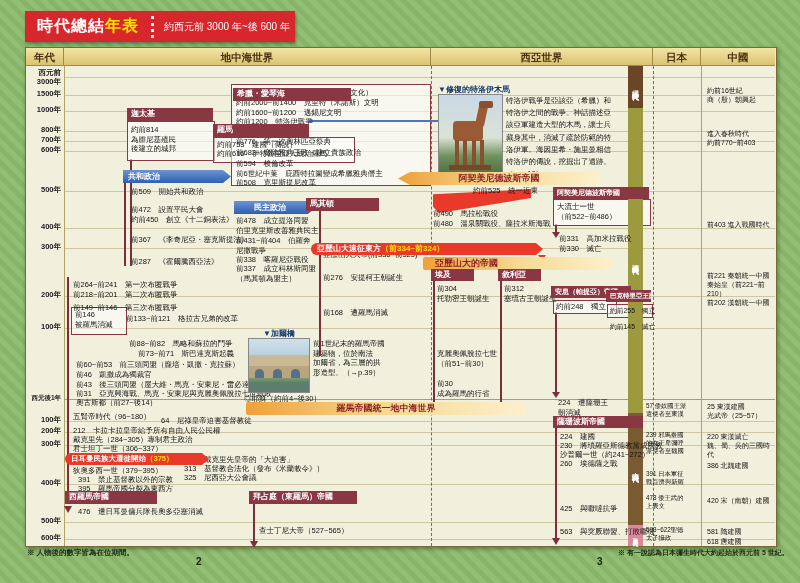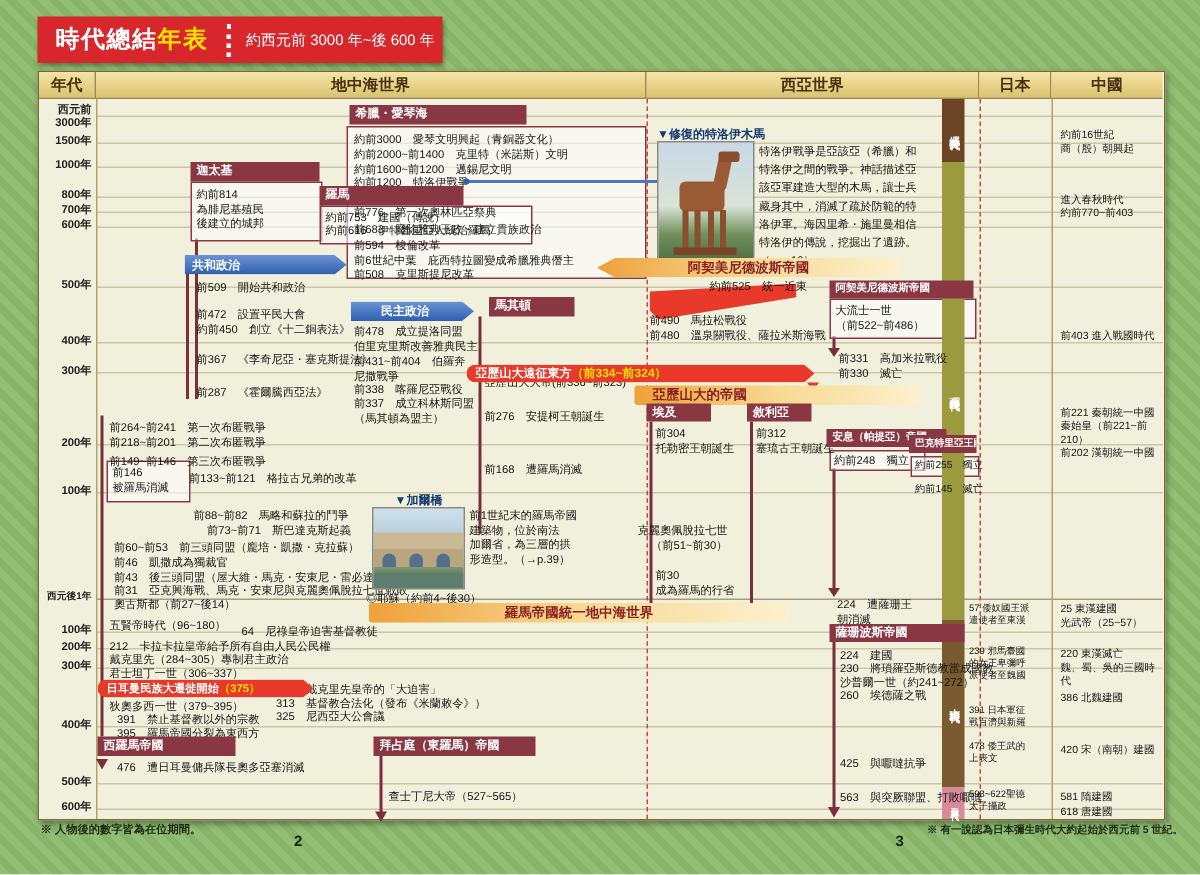--- a/index.html
+++ b/index.html
@@ -108,21 +108,21 @@
     <div class="era-label" style="top:275px;">100年</div>
     <div class="era-label" style="top:346px;font-size:6.5px;">西元後1年</div>
     <div class="era-label" style="top:368px;">100年</div>
     <div class="era-label" style="top:379px;">200年</div>
     <div class="era-label" style="top:392px;">300年</div>
     <div class="era-label" style="top:431px;">400年</div>
     <div class="era-label" style="top:469px;">500年</div>
     <div class="era-label" style="top:486px;">600年</div>
 
     <div class="obox" style="left:205px;top:36px;width:198px;height:100px;"></div>
-    <div class="mbox" style="left:207px;top:22px;width:118px;height:13px;">希臘・愛琴海</div>
+    <div class="mbox" style="left:207px;top:40px;width:118px;height:13px;">希臘・愛琴海</div>
     <div class="ev" style="left:210px;top:40px;">約前3000　愛琴文明興起（青銅器文化）</div>
     <div class="ev" style="left:210px;top:50px;">約前2000~前1400　克里特（米諾斯）文明</div>
     <div class="ev" style="left:210px;top:60px;">約前1600~前1200　邁錫尼文明</div>
     <div class="ev" style="left:210px;top:69px;">約前1200　特洛伊戰爭</div>
     <div class="dot" style="left:283px;top:71px;"></div>
     <div class="bline" style="left:286px;top:72px;width:126px;"></div>
     <div class="ev" style="left:210px;top:89px;">前776　第一次奧林匹亞祭典</div>
     <div class="ev" style="left:210px;top:100px;">前683　廢除雅典王政・建立貴族政治</div>
     <div class="ev" style="left:210px;top:111px;">前594　梭倫改革</div>
     <div class="ev" style="left:210px;top:121px;">前6世紀中葉　庇西特拉圖變成希臘雅典僭主</div>
@@ -132,21 +132,21 @@
 
     <div class="blueb" style="left:208px;top:153px;width:82px;padding-left:20px;">民主政治</div>
     <div class="ev" style="left:210px;top:168px;">前478　成立提洛同盟
 伯里克里斯改善雅典民主</div>
     <div class="ev" style="left:210px;top:188px;">前431~前404　伯羅奔
 尼撒戰爭</div>
     <div class="ev" style="left:210px;top:207px;">前338　喀羅尼亞戰役</div>
     <div class="ev" style="left:210px;top:216px;">前337　成立科林斯同盟
 （馬其頓為盟主）</div>
 
-    <div class="mbox" style="left:300px;top:150px;width:57px;height:13px;">馬其頓</div>
+    <div class="mbox" style="left:280px;top:150px;width:73px;height:13px;">馬其頓</div>
     <div class="vline" style="left:293px;top:163px;height:145px;"></div>
     <div class="ev" style="left:297px;top:202px;">亞歷山大大帝(前336~前323)</div>
     <div class="redb" style="left:285px;top:195px;width:232px;"><span>亞歷山大遠征東方</span><span class="yr">（前334~前324）</span></div>
     <div class="adown" style="left:512px;top:207px;border-top:6px solid #e8392a;"></div>
     <div class="ev" style="left:297px;top:225px;">前276　安提柯王朝誕生</div>
     <div class="ev" style="left:297px;top:260px;">前168　遭羅馬消滅</div>
 
     <div class="mbox" style="left:101px;top:60px;width:86px;height:13px;">迦太基</div>
     <div class="obox" style="left:101px;top:73px;width:86px;height:38px;"></div>
     <div class="ev" style="left:105px;top:77px;">約前814
@@ -250,21 +250,21 @@
     <div class="vline" style="left:529px;top:176px;height:8px;"></div>
     <div class="adown" style="left:526px;top:184px;border-top:6px solid #7a2f3a;"></div>
     <div class="ev" style="left:533px;top:186px;">前331　高加米拉戰役</div>
     <div class="ev" style="left:533px;top:196px;">前330　滅亡</div>
 
     <div class="gold" style="left:397px;top:209px;width:178px;text-align:left;padding-left:12px;">亞歷山大的帝國</div>
     <div class="mbox" style="left:405px;top:221px;width:43px;height:12px;">埃及</div>
     <div class="vline" style="left:407px;top:233px;height:121px;"></div>
     <div class="ev" style="left:411px;top:236px;">前304
 托勒密王朝誕生</div>
-    <div class="ev" style="left:399px;top:301px;text-align:right;">克麗奧佩脫拉七世
+    <div class="ev" style="left:411px;top:301px;">克麗奧佩脫拉七世
 （前51~前30）</div>
     <div class="ev" style="left:411px;top:331px;">前30
 成為羅馬的行省</div>
     <div class="mbox" style="left:472px;top:221px;width:43px;height:12px;">敘利亞</div>
     <div class="vline" style="left:474px;top:233px;height:121px;"></div>
     <div class="ev" style="left:478px;top:236px;">前312
 塞琉古王朝誕生</div>
     <div class="mbox" style="left:525px;top:238px;width:80px;height:12px;font-size:7px;">安息（帕提亞）帝國</div>
     <div class="obox" style="left:527px;top:252px;width:62px;height:12px;"></div>
     <div class="ev" style="left:530px;top:254px;">約前248　獨立</div>

